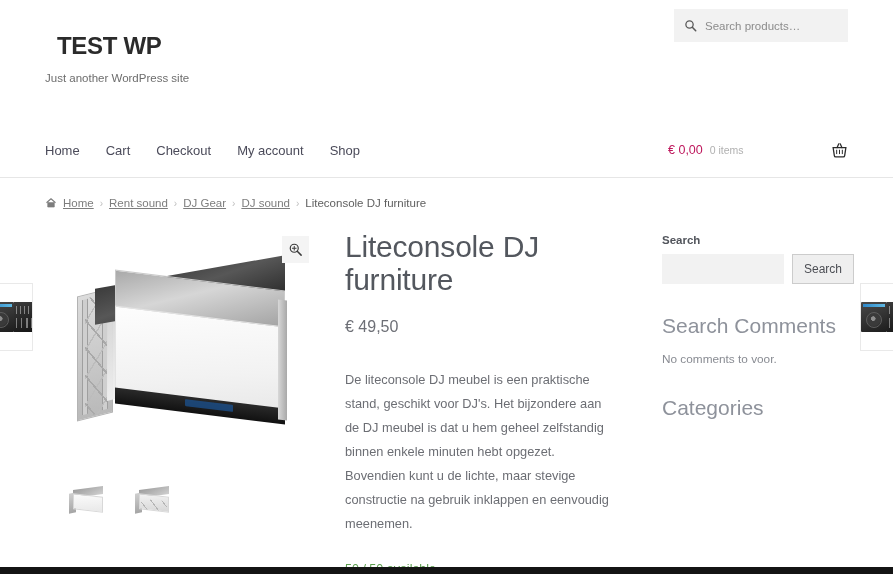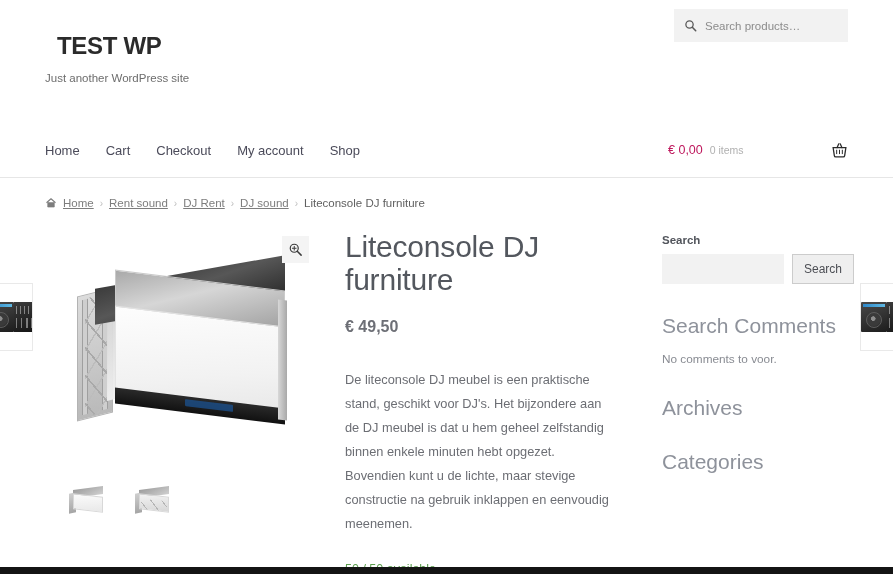--- a/index.html
+++ b/index.html
@@ -338,21 +338,20 @@
     font-weight: normal;
     color: #53575e;
     margin: 0 0 22px 0;
     line-height: 1.1;
     letter-spacing: -0.2px;
   }
   .product-price {
     font-size: 16px;
     color: #6d6f76;
     margin: 0 0 32px 0;
-    font-weight: bold;
   }
   .product-desc {
     font-size: 12.8px;
     line-height: 1.88;
     color: #6c6e74;
     margin: 0 0 26px 0;
   }
   .stock-line {
     font-size: 12.5px;
     color: #5c9e4f;
@@ -521,21 +520,21 @@
 
 <div class="breadcrumb">
   <svg class="home-icon" viewBox="0 0 24 24">
     <path d="M3 11.5 12 3.5l9 8" fill="none" stroke="currentColor" stroke-width="2.2" stroke-linejoin="round"></path>
     <path d="M5.5 10.5V20h13v-9.5" fill="currentColor" stroke="currentColor" stroke-width="1.4" stroke-linejoin="round"></path>
   </svg>
   <a href="#">Home</a>
   <span class="sep">›</span>
   <a href="#">Rent sound</a>
   <span class="sep">›</span>
-  <a href="#">DJ Rent</a>
+  <a href="#">DJ Gear</a>
   <span class="sep">›</span>
   <a href="#">DJ sound</a>
   <span class="sep">›</span>
   <span class="current">Liteconsole DJ furniture</span>
 </div>
 
 <div class="page-wrap">
 
   <div class="product-col">
 
@@ -599,21 +598,20 @@
         <button>Search</button>
       </div>
     </div>
 
     <div class="widget">
       <h2 class="widget-title">Search Comments</h2>
       <p class="widget-empty">No comments to voor.</p>
     </div>
 
     <div class="widget">
-      <h2 class="widget-title">Archives</h2>
     </div>
 
     <div class="widget">
       <h2 class="widget-title">Categories</h2>
     </div>
 
   </aside>
 </div>
 
 <div class="edge-thumb left">

